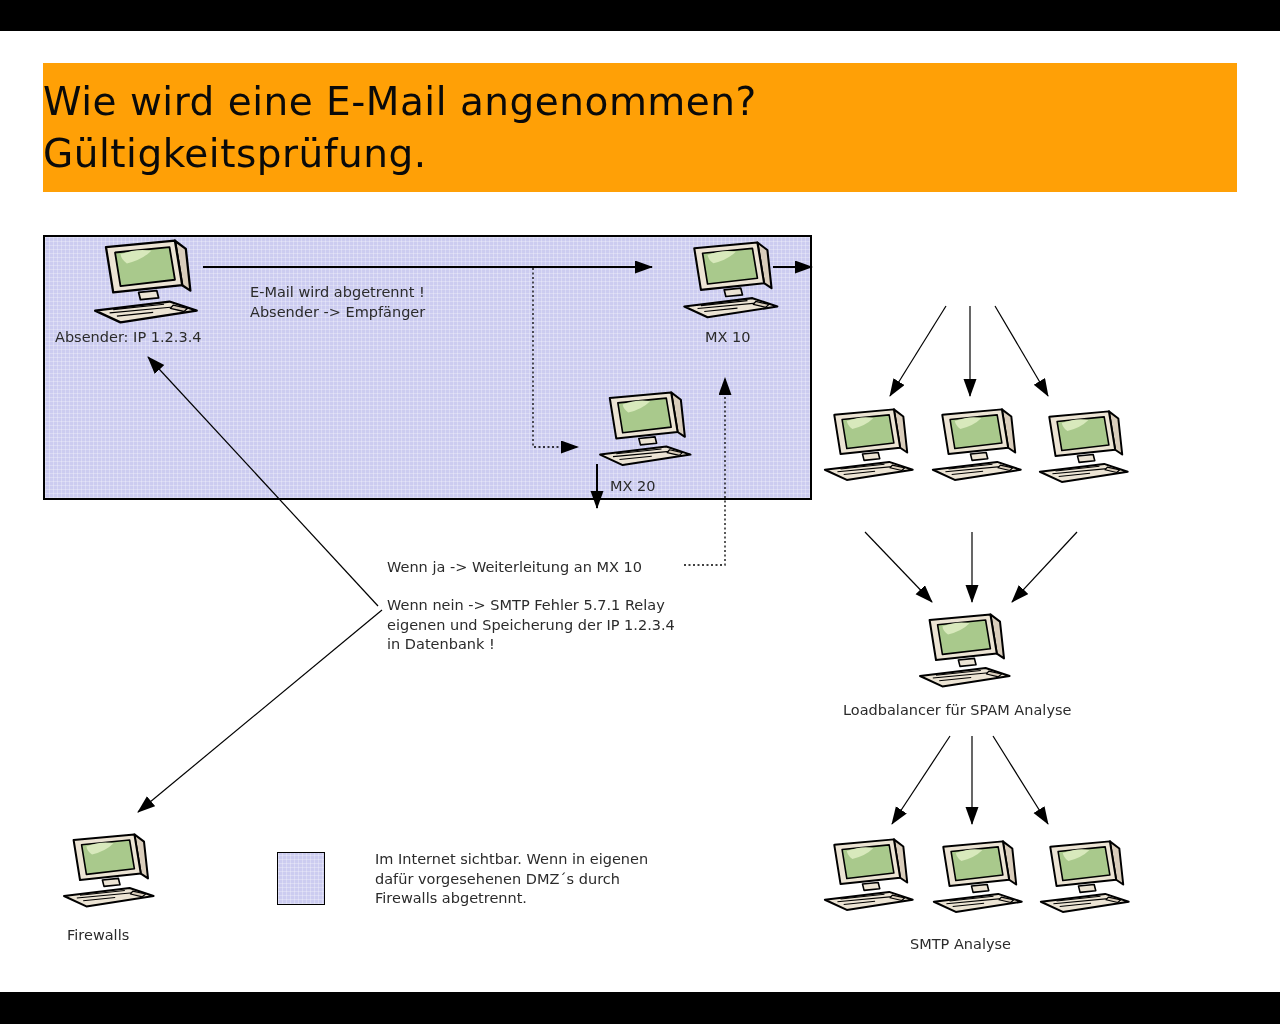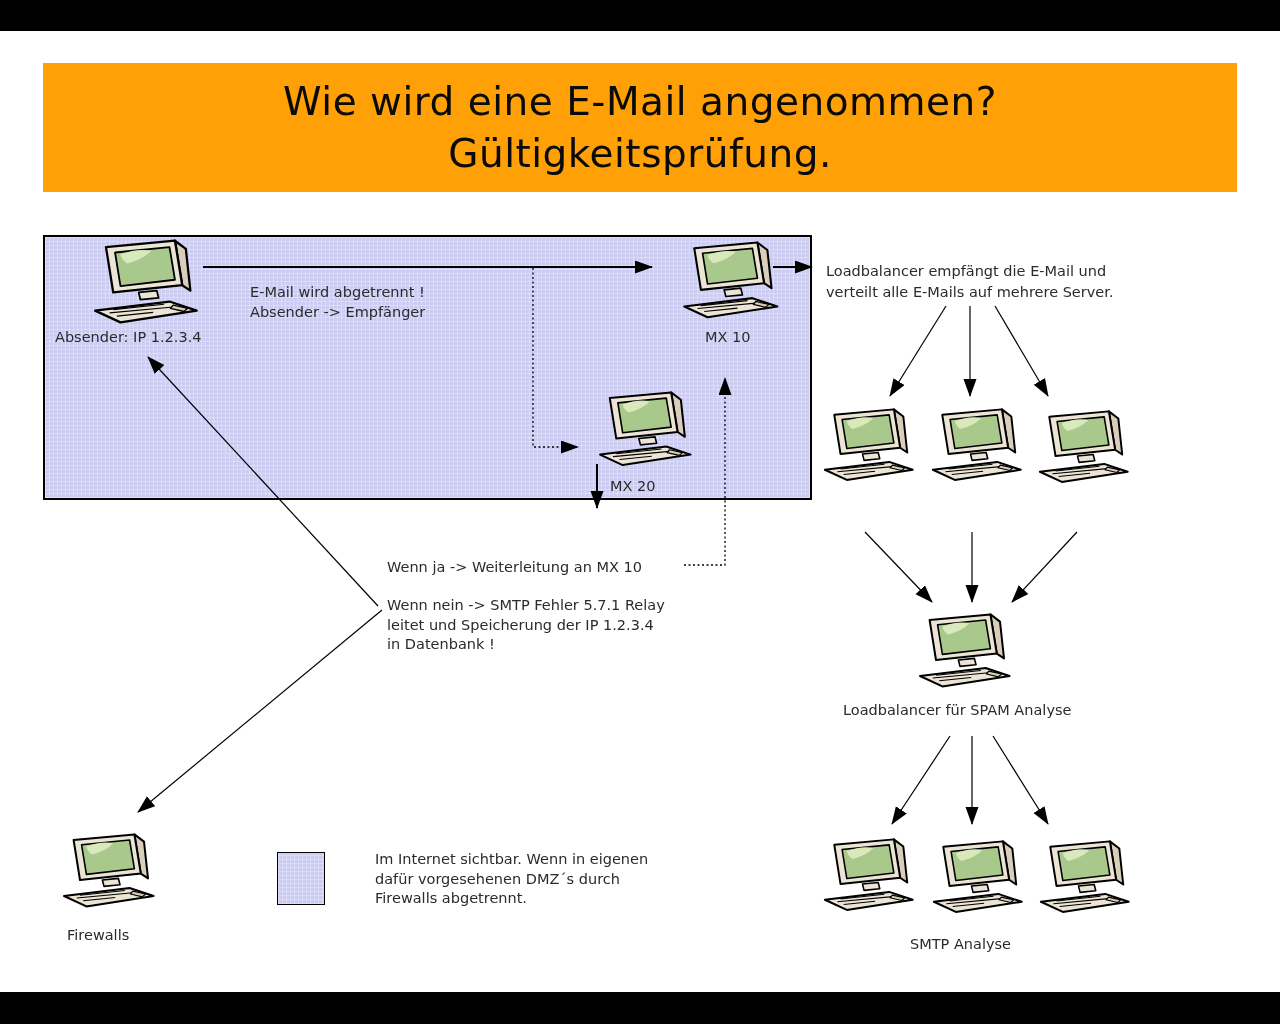--- a/index.html
+++ b/index.html
@@ -4,21 +4,21 @@
 <style>
   html,body{margin:0;padding:0;}
   body{width:1280px;height:1024px;background:#fff;font-family:"DejaVu Sans",sans-serif;}
   .page{position:relative;width:1280px;height:1024px;background:#fff;overflow:hidden;}
   .bar{position:absolute;left:0;width:1280px;background:#000;z-index:10;}
   .bar-top{top:0;height:31px;}
   .bar-bottom{top:992px;height:32px;}
 
   .banner{position:absolute;left:43px;top:63px;width:1194px;height:129px;
           background:var(--banner-orange,#ffa006);z-index:2;
-          display:flex;flex-direction:column;justify-content:center;align-items:center;}
+          display:flex;flex-direction:column;justify-content:center;}
   .banner .t{font-size:39px;color:#0a0a0a;line-height:52px;letter-spacing:.5px;}
 
   .dmz{position:absolute;left:43px;top:235px;width:769px;height:265px;
        background-color:var(--dmz-fill,#ccccf0);
        background-image:
          repeating-linear-gradient(0deg, rgba(255,255,255,.28) 0 1px, transparent 1px 4px),
          repeating-linear-gradient(90deg, rgba(255,255,255,.28) 0 1px, transparent 1px 4px);
        border:2px solid #000;box-sizing:border-box;z-index:1;}
 
   .overlay{position:absolute;left:0;top:0;width:1280px;height:1024px;z-index:3;pointer-events:none;}
@@ -146,25 +146,24 @@
       <svg viewBox="0 0 130 95">
         <use href="#pc"></use>
       </svg>
     </div>
 
   <div class="txt" style="left:55px;top:328px">Absender: IP 1.2.3.4</div>
   <div class="txt" style="left:250px;top:283px"><span>E-Mail wird abgetrennt !</span><br><span>Absender -&gt; Empfänger</span></div>
   <div class="txt" style="left:705px;top:328px">MX 10</div>
   <div class="txt" style="left:610px;top:477px">MX 20</div>
 
-  <div class="txt" style="left:826px;top:261px;line-height:21px"><span>Loadbalancer empfängt die E-Mail und</span><br><span>verteilt alle E-Mails auf mehrere Server.</span></div>
   <div class="txt" style="left:843px;top:701px">Loadbalancer für SPAM Analyse</div>
   <div class="txt" style="left:910px;top:935px">SMTP Analyse</div>
 
   <div class="txt" style="left:387px;top:558px">Wenn ja -&gt; Weiterleitung an MX 10</div>
-  <div class="txt" style="left:387px;top:596px"><span>Wenn nein -&gt; SMTP Fehler 5.7.1 Relay</span><br><span>leitet und Speicherung der IP 1.2.3.4</span><br><span>in Datenbank !</span></div>
+  <div class="txt" style="left:387px;top:596px"><span>Wenn nein -&gt; SMTP Fehler 5.7.1 Relay</span><br><span>eigenen und Speicherung der IP 1.2.3.4</span><br><span>in Datenbank !</span></div>
 
   <div class="txt" style="left:67px;top:926px">Firewalls</div>
 
   <div class="legend-swatch"></div>
   <div class="txt" style="left:375px;top:850px"><span>Im Internet sichtbar. Wenn in eigenen</span><br><span>dafür vorgesehenen DMZ´s durch</span><br><span>Firewalls abgetrennt.</span></div>
 
 </div>
 
 </body></html>

